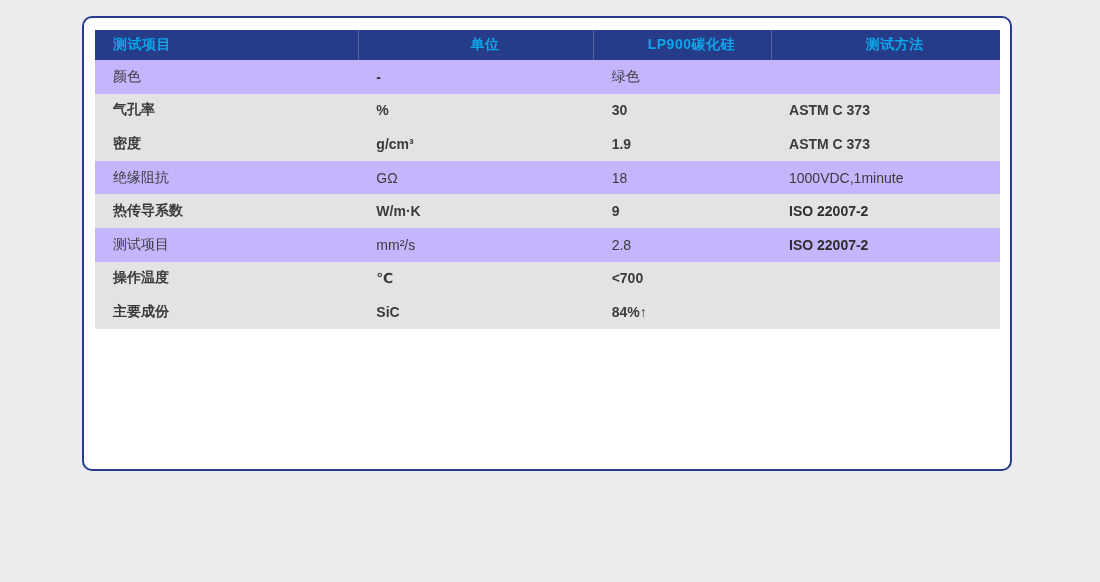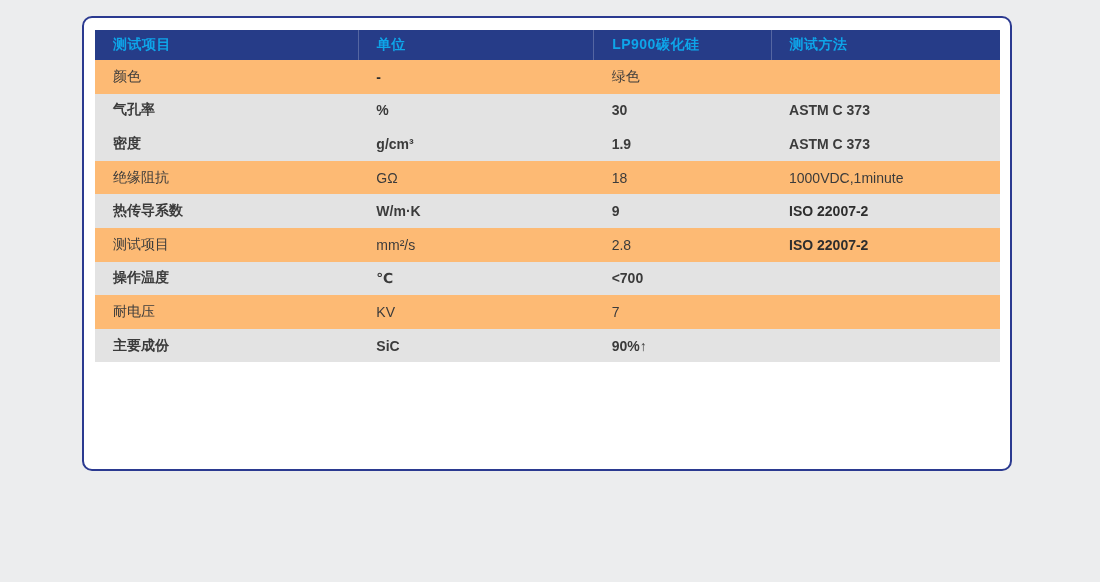--- a/index.html
+++ b/index.html
@@ -32,25 +32,25 @@
   thead th {
     background: #263c88;
     color: #0ea5e9;
     font-weight: bold;
     text-align: left;
     height: 30px;
     padding: 0 0 0 18px;
     font-size: 14px;
     letter-spacing: 0.5px;
   }
-  thead th + th { border-left: 1px solid rgba(255,255,255,0.22); }
+  thead th + th { border-left: 1px solid rgba(255,255,255,0.22); text-align: center; }
   tbody td {
     height: 33.6px;
     padding: 0 0 0 18px;
-    background: #fdba74;
+    background: #c4b5fd;
     white-space: nowrap;
     overflow: hidden;
   }
   tbody tr.alt td { background: #e3e3e3; font-weight: bold; }
   tbody td.strong { font-weight: bold; color: #2e2e2e; }
 </style>
 </head>
 <body>
 
 <div class="spec-card">
@@ -105,27 +105,21 @@
           <td>mm²/s</td>
           <td>2.8</td>
           <td class="strong">ISO 22007-2</td>
         </tr>
         <tr class="alt">
           <td>操作温度</td>
           <td>℃</td>
           <td>&lt;700</td>
           <td></td>
         </tr>
-        <tr>
-          <td>耐电压</td>
-          <td>KV</td>
-          <td>7</td>
-          <td></td>
-        </tr>
         <tr class="alt">
           <td>主要成份</td>
           <td>SiC</td>
-          <td>90%↑</td>
+          <td>84%↑</td>
           <td></td>
         </tr>
       </tbody>
   </table>
 </div>
 
 </body></html>

